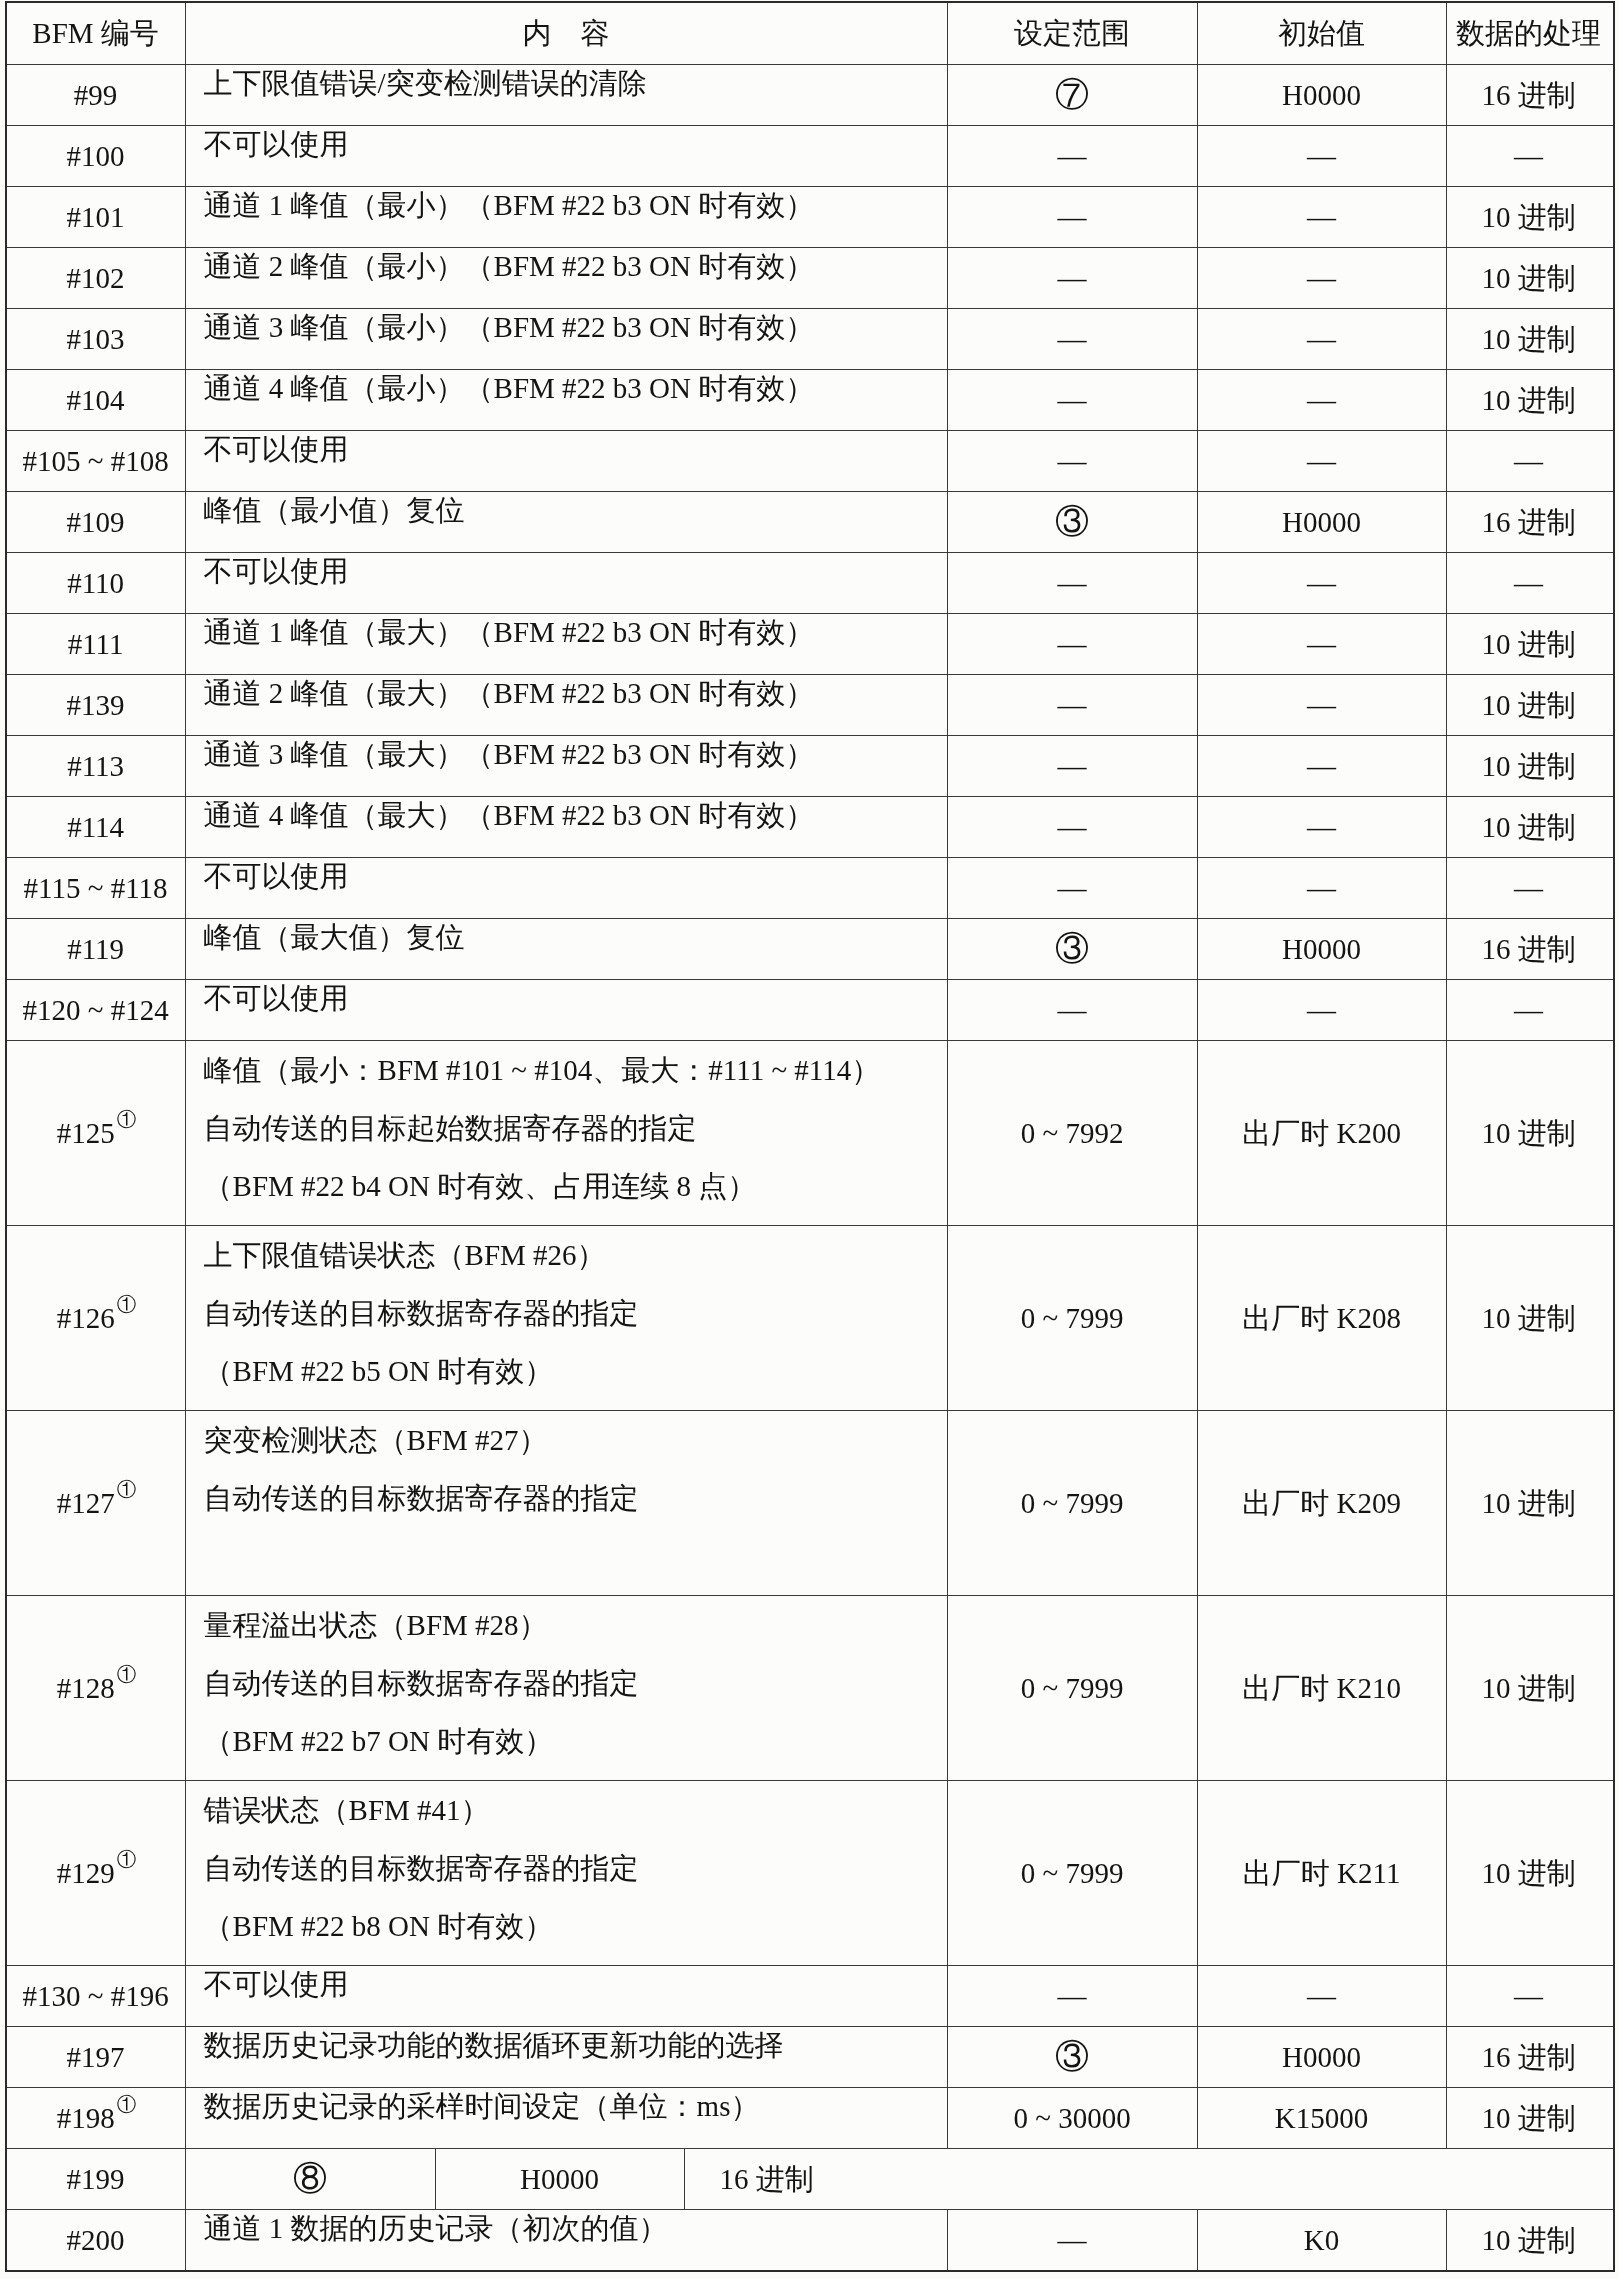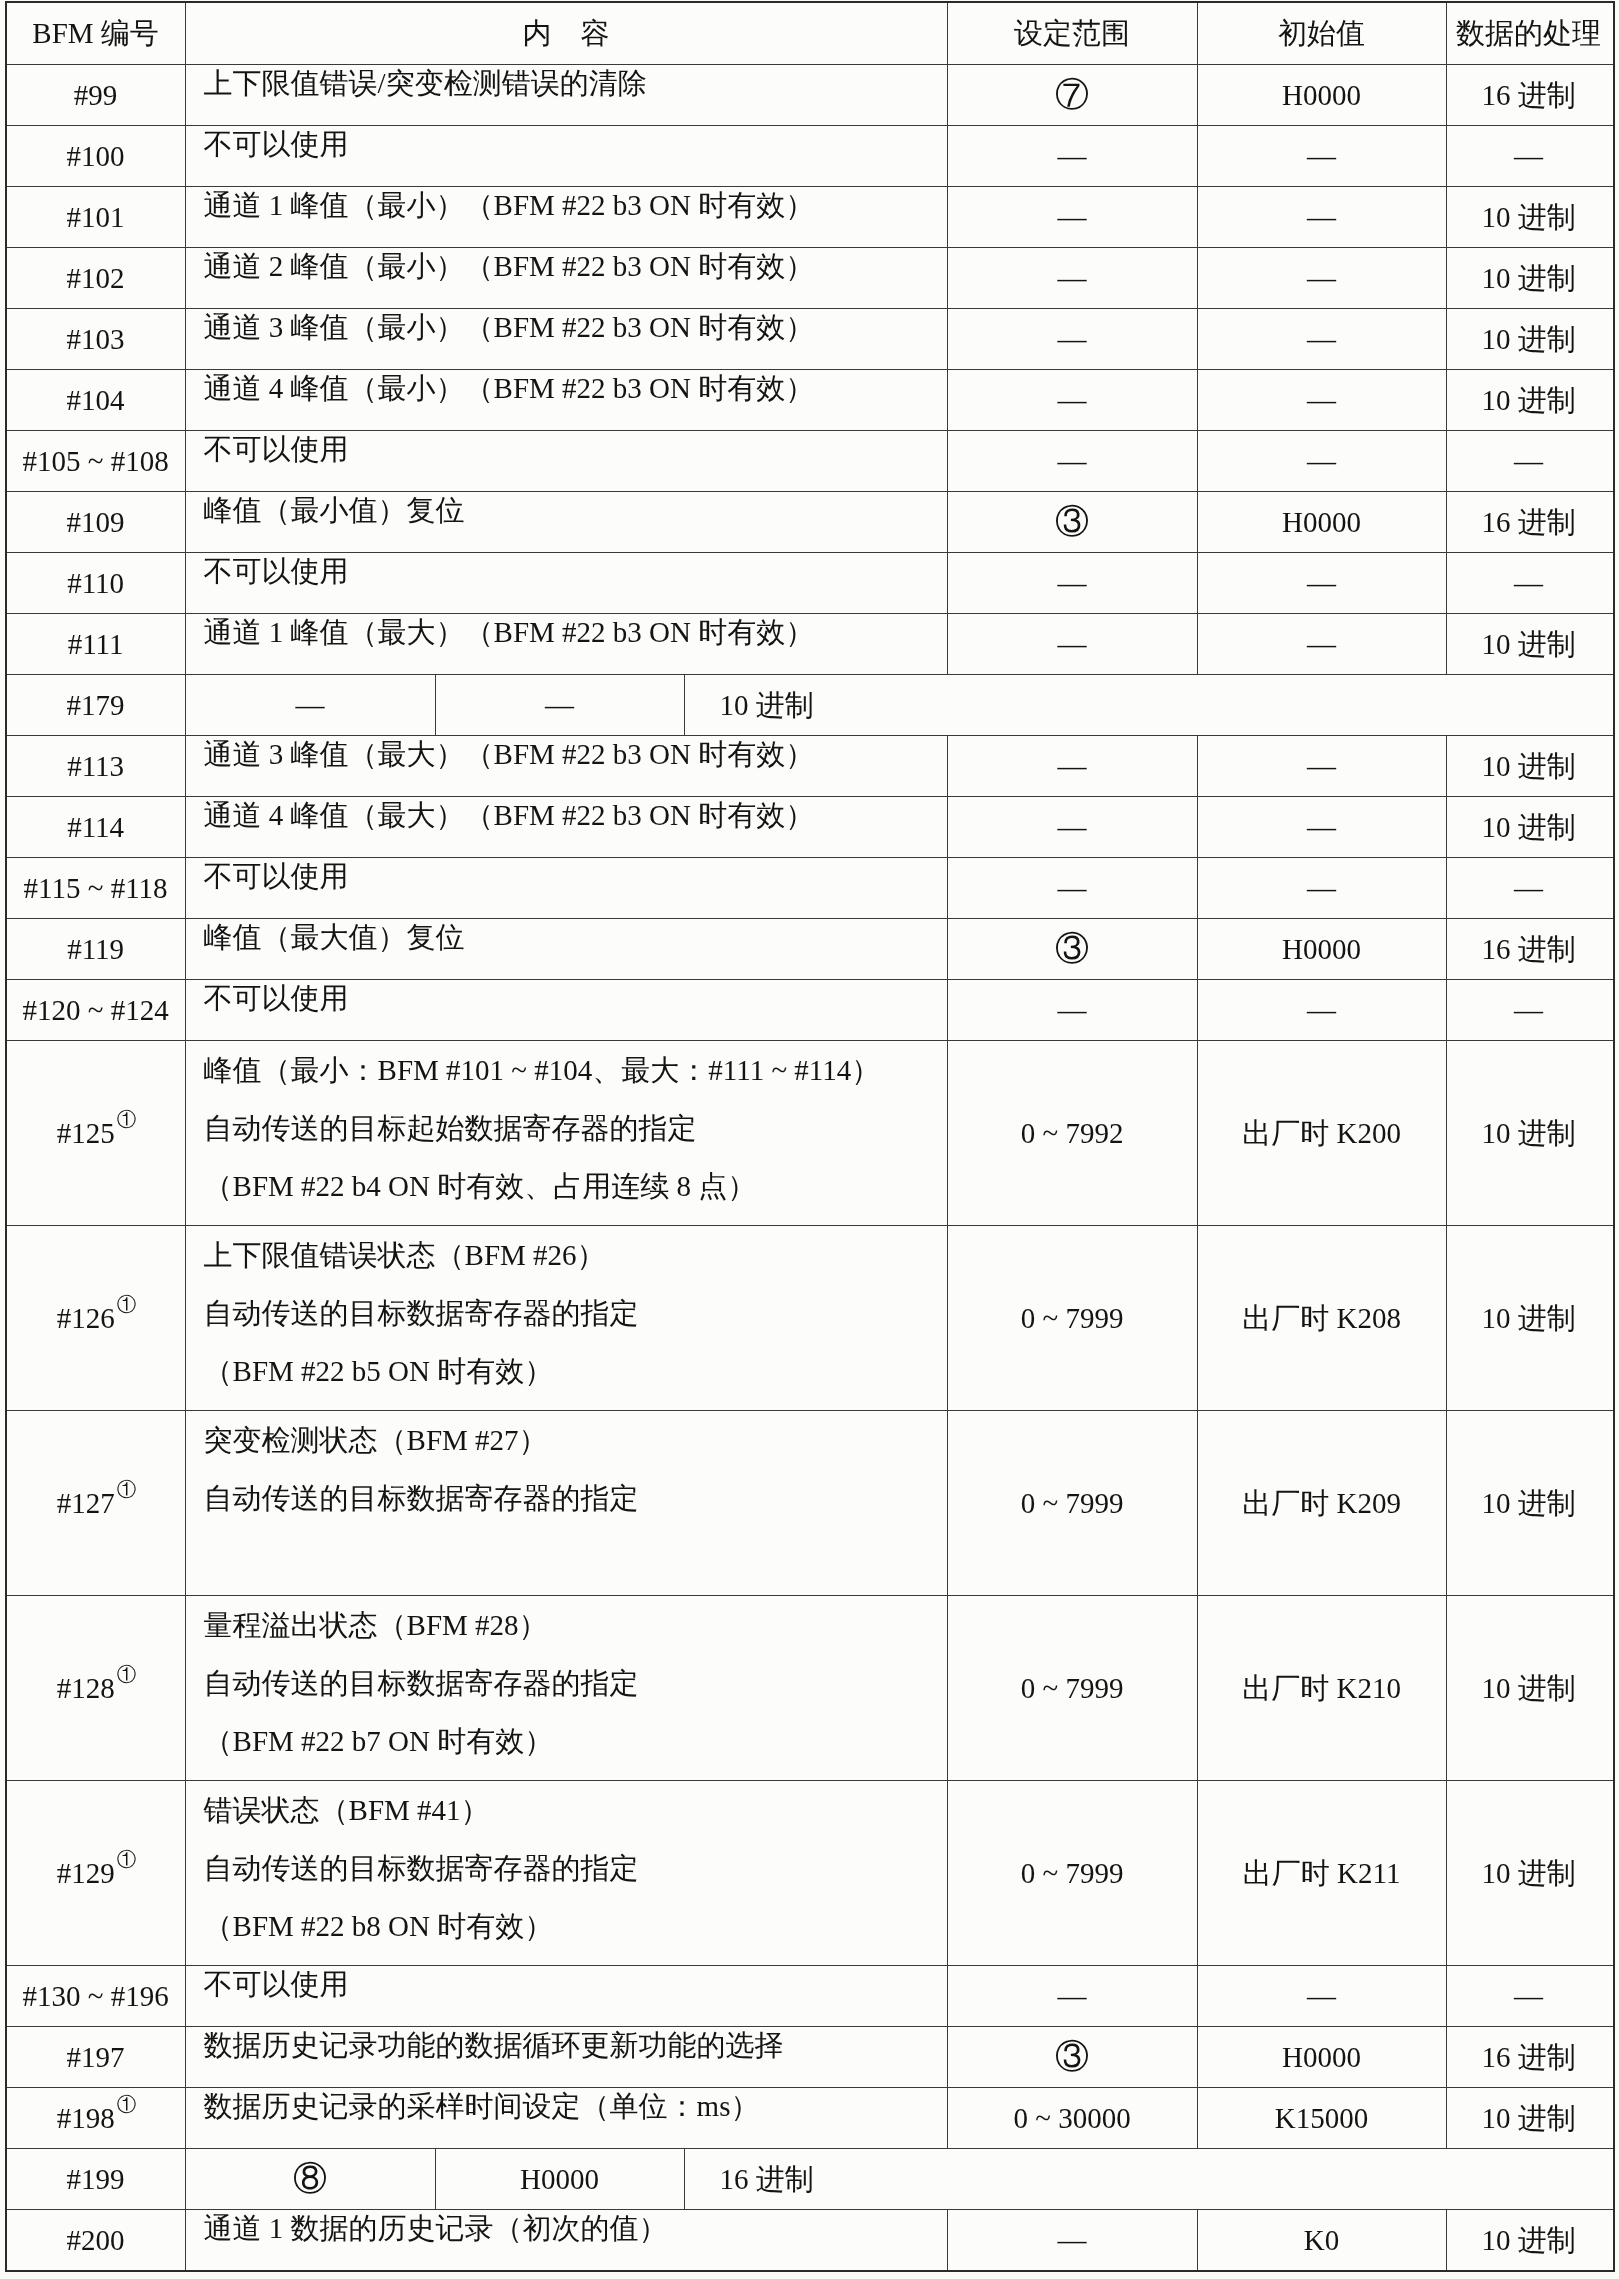--- a/index.html
+++ b/index.html
@@ -179,21 +179,24 @@
         </div>
     <div class="cell c2">
           <div class="line">通道 1 峰值（最大）（BFM #22 b3 ON 时有效）</div>
         </div>
     <div class="cell c3">—</div>
     <div class="cell c4">—</div>
     <div class="cell c5">10 进制</div>
   </div>
       <div class="row">
     <div class="cell c1">
-          <span class="idtxt">#179</span>
+          <span class="idtxt">#139</span>
+        </div>
+    <div class="cell c2">
+          <div class="line">通道 2 峰值（最大）（BFM #22 b3 ON 时有效）</div>
         </div>
     <div class="cell c3">—</div>
     <div class="cell c4">—</div>
     <div class="cell c5">10 进制</div>
   </div>
       <div class="row">
     <div class="cell c1">
           <span class="idtxt">#113</span>
         </div>
     <div class="cell c2">

